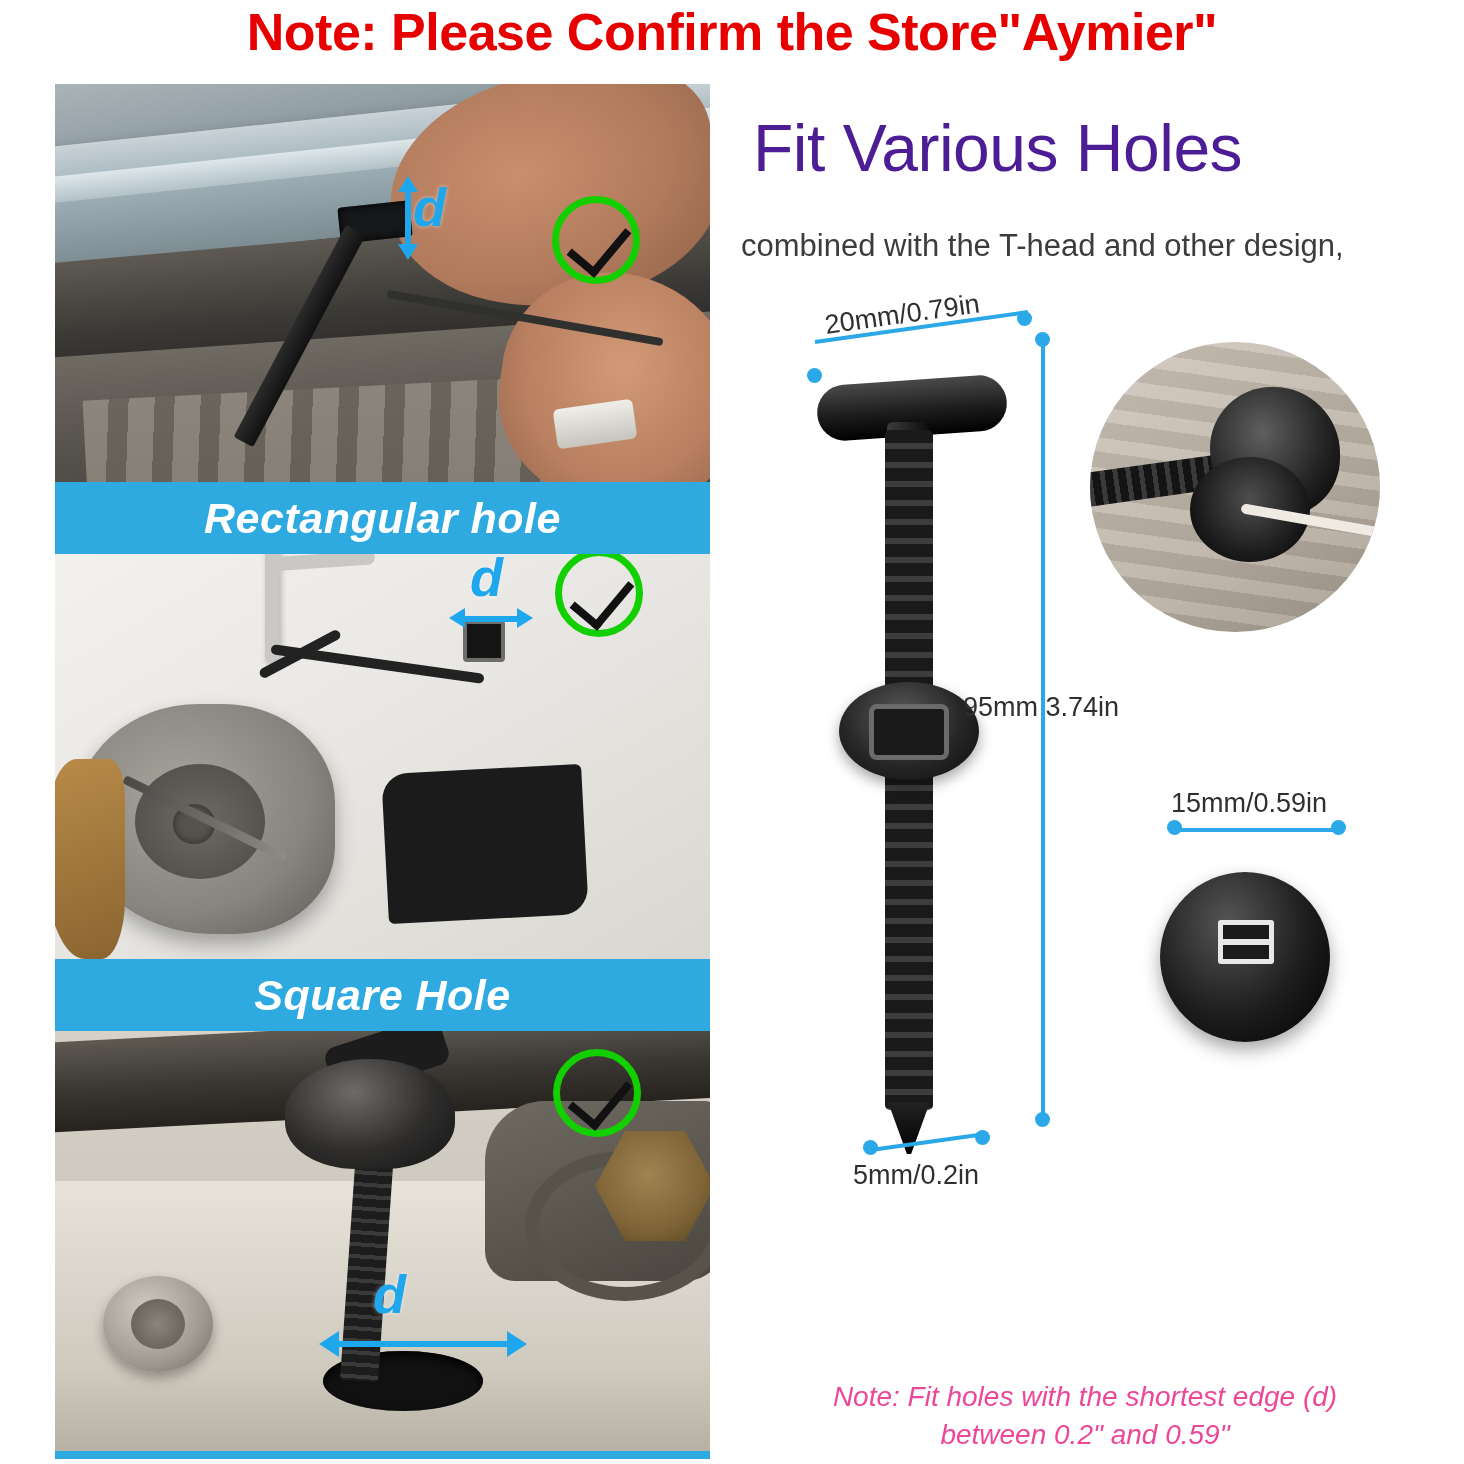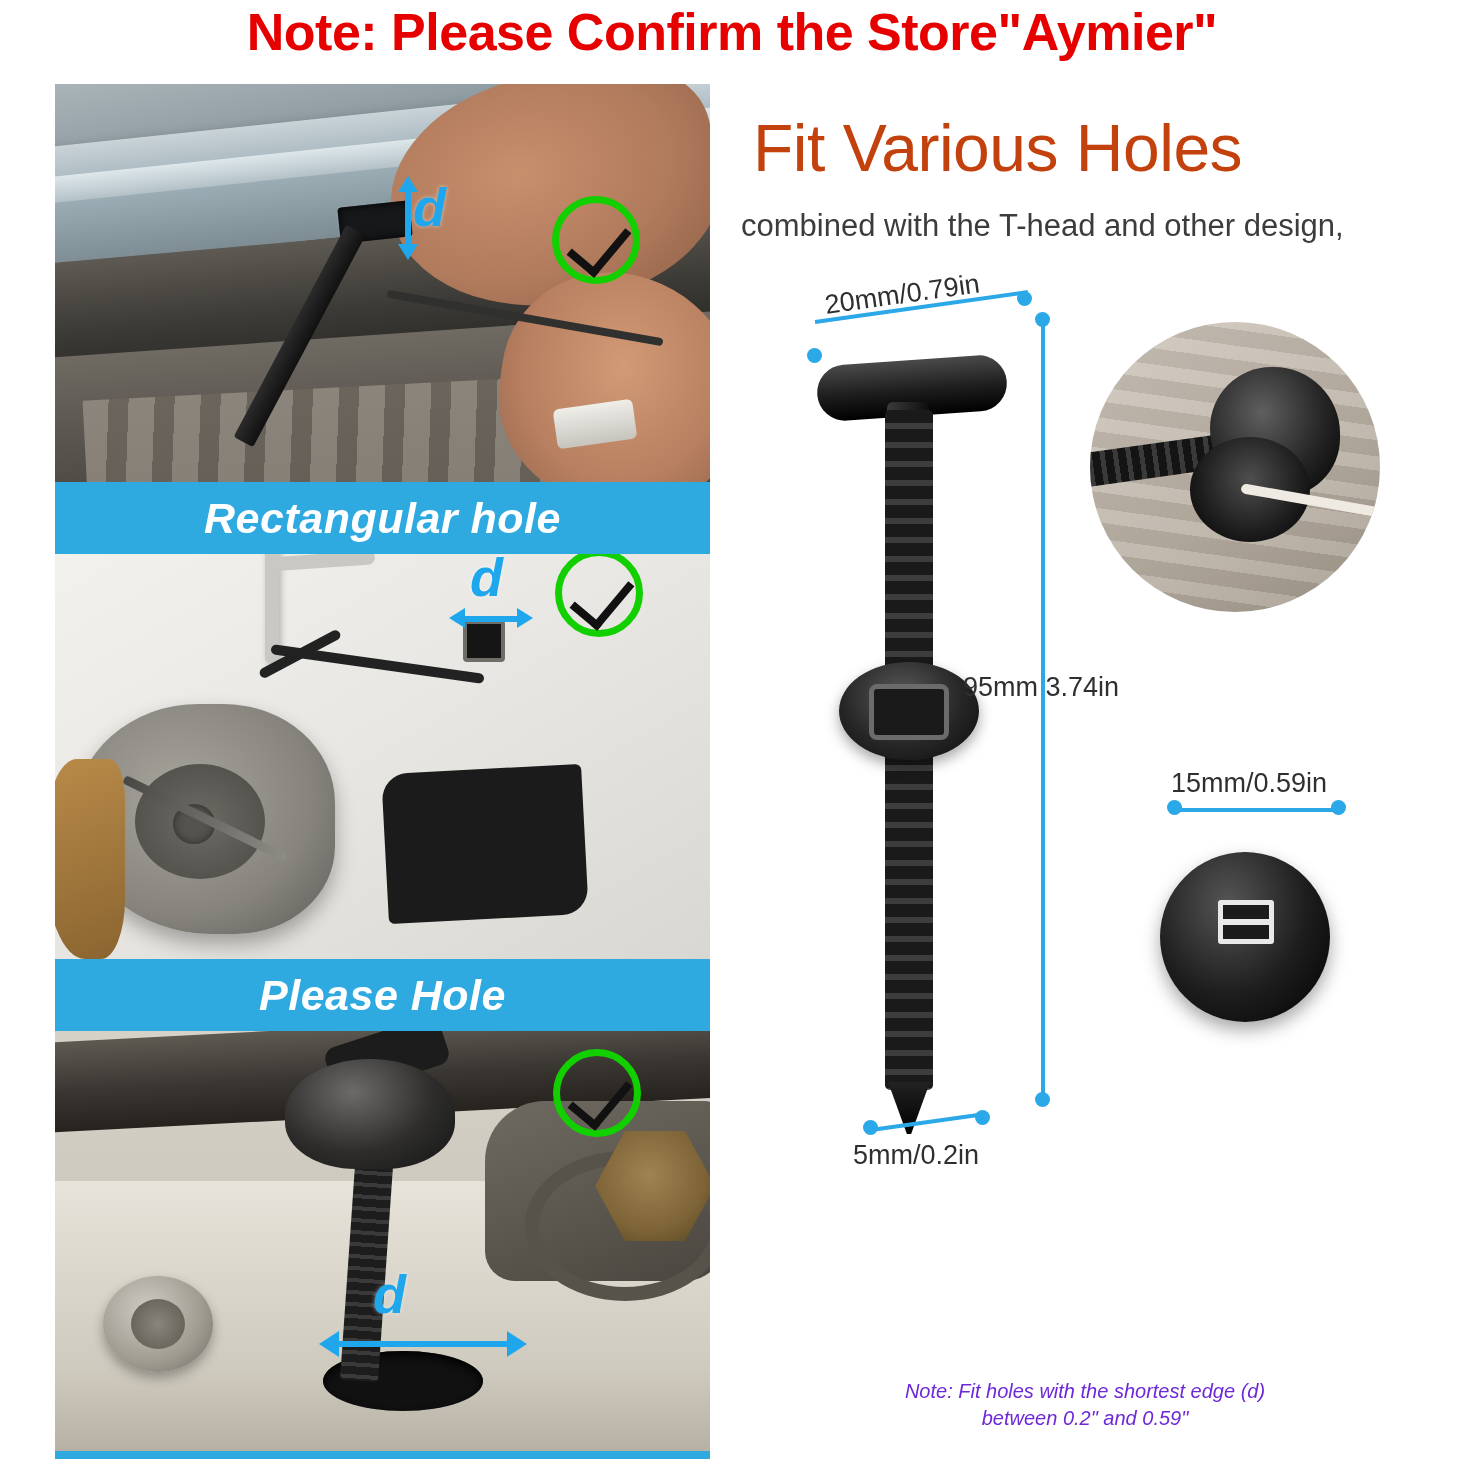--- a/index.html
+++ b/index.html
@@ -302,25 +302,25 @@
     width: 0; height: 0;
   }
 
   
   .right-col {
     position: absolute;
     left: 735px; top: 110px;
     width: 700px; height: 1340px;
   }
   .headline {
-    color: #c2410c;
+    color: #4c1d95;
     font-size: 66px;
     font-weight: normal;
     letter-spacing: -0.5px;
-    margin: 0 0 18px 18px;
+    margin: 0 0 38px 18px;
   }
   .bodytext {
     color: #3c3c3c;
     font-size: 31px;
     line-height: 1.42;
     margin-left: 6px;
     width: 690px;
   }
   .bodytext p { margin: 0; }
 
@@ -455,22 +455,22 @@
     left: 483px; top: 627px;
     width: 56px; height: 6px;
     background: #e8e8e8;
   }
 
   .footnote {
     position: absolute;
     left: 0px; top: 1268px;
     width: 700px;
     text-align: center;
-    color: #6d28d9;
-    font-size: 20px;
+    color: #ec4899;
+    font-size: 28px;
     font-style: italic;
     line-height: 1.35;
   }
 </style>
 </head>
 <body>
 
 <div id="page">
 
   <div class="top-note">Note: Please Confirm the Store"Aymier"</div>
@@ -514,21 +514,21 @@
       <div class="p2-tie"></div>
       <div class="p2-hole"></div>
 
       <div class="darrow-h" style="left:404px; top:62px; width:64px;"></div>
       <div class="arrowhead" style="left:394px; top:54px; border-top:10px solid transparent; border-bottom:10px solid transparent; border-right:16px solid #1ea7ec;"></div>
       <div class="arrowhead" style="left:462px; top:54px; border-top:10px solid transparent; border-bottom:10px solid transparent; border-left:16px solid #1ea7ec;"></div>
       <div class="dlabel" style="left:415px; top:-8px;">d</div>
 
       <div class="check" style="left:500px; top:-5px;"></div>
     </div>
-    <div class="caption-bar">Please Hole</div>
+    <div class="caption-bar">Square Hole</div>
 
     <div class="photo photo-3">
       <div class="p3-bg"></div>
       <div class="p3-pipe"></div>
       <div class="p3-plate"></div>
       <div class="p3-brkt"></div>
       <div class="p3-ring"></div>
       <div class="p3-nut2"></div>
       <div class="p3-nut1"></div>
       <div class="p3-nut1-c"></div>

